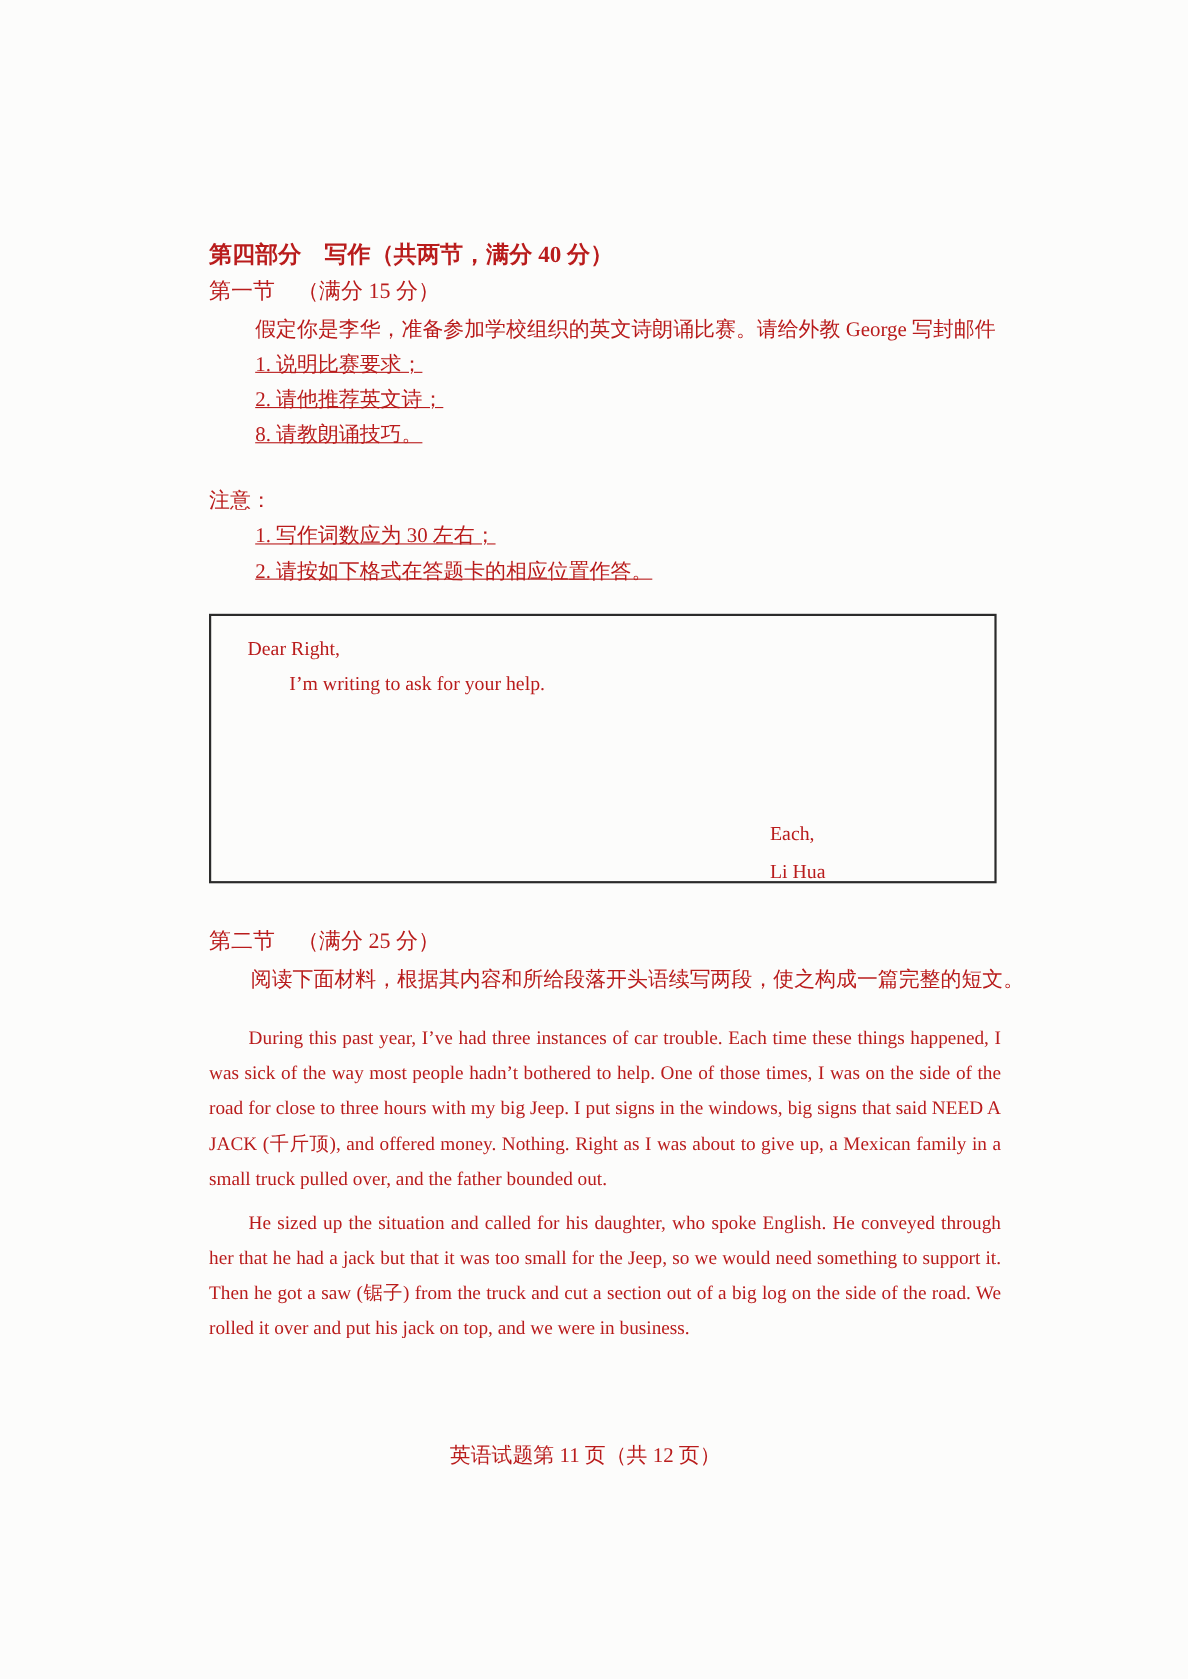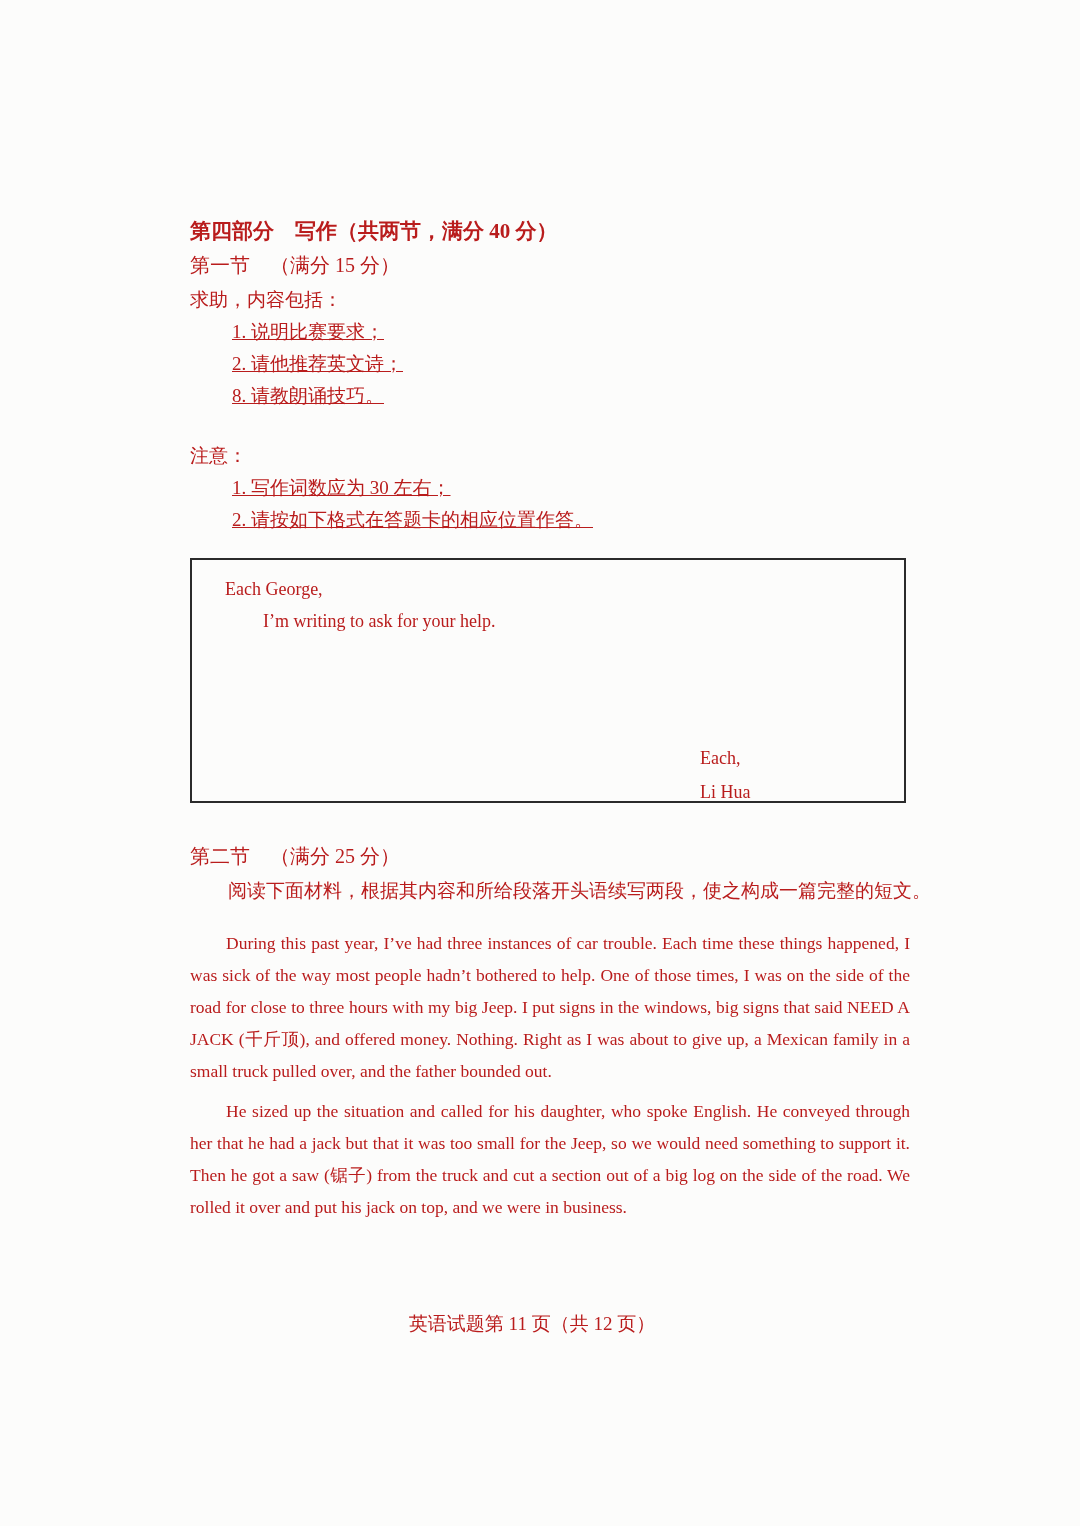--- a/index.html
+++ b/index.html
@@ -94,37 +94,37 @@
 </style>
 </head>
 <body>
 
 <div class="page">
 
   <h1 class="part-heading">第四部分　写作（共两节，满分 40 分）</h1>
 
   <h2 class="sec-heading">第一节　（满分 15 分）</h2>
 
-  <div class="cn-line">求助，内容包括：</div>
+  <div class="cn-line indent-2em">假定你是李华，准备参加学校组织的英文诗朗诵比赛。请给外教 George 写封邮件</div>
 
   <ul class="plain">
     <li>1. 说明比赛要求；</li>
     <li>2. 请他推荐英文诗；</li>
     <li>8. 请教朗诵技巧。</li>
   </ul>
 
   <div class="notice-label">注意：</div>
 
   <ul class="plain">
     <li>1. 写作词数应为 30 左右；</li>
     <li>2. 请按如下格式在答题卡的相应位置作答。</li>
   </ul>
 
   <div class="letter-box">
-    <div class="letter-line">Each George,</div>
+    <div class="letter-line">Dear Right,</div>
     <div class="letter-line letter-opening">I’m writing to ask for your help.</div>
     <div class="letter-closing-block">
       <div>Each,</div>
       <div>Li Hua</div>
     </div>
   </div>
 
   <h2 class="sec-heading sec2-heading">第二节　（满分 25 分）</h2>
 
   <p class="instruction">阅读下面材料，根据其内容和所给段落开头语续写两段，使之构成一篇完整的短文。</p>

